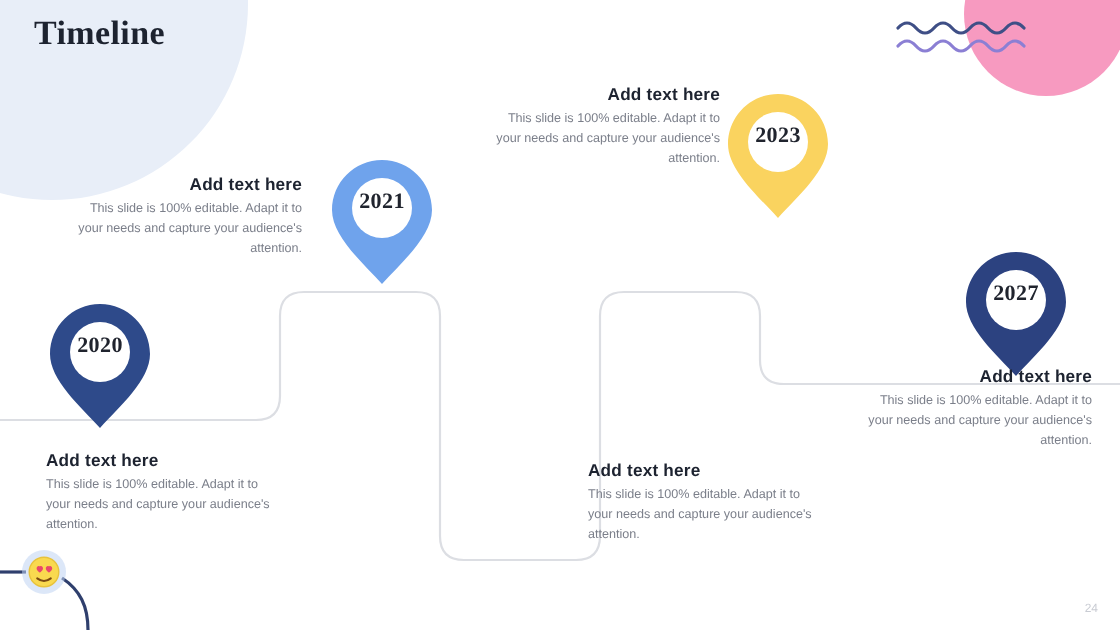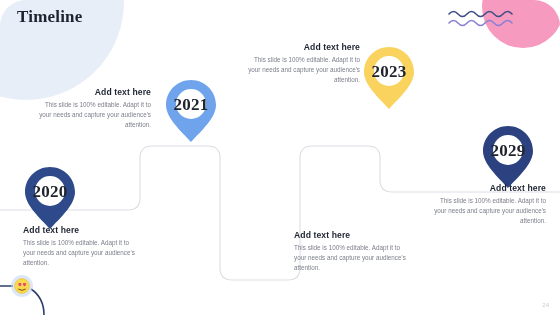--- a/index.html
+++ b/index.html
@@ -12,21 +12,20 @@
     background: #ffffff;
     font-family: "Liberation Sans", sans-serif;
     overflow: hidden;
   }
   .slide {
     position: relative;
     width: 560px;
     height: 315px;
     background: #ffffff;
     overflow: hidden;
-    border-radius: 26px;
   }
 
   
   .corner-blue {
     position: absolute;
     left: -72px;
     top: -96px;
     width: 196px;
     height: 196px;
     border-radius: 50%;
@@ -79,21 +78,21 @@
   }
   .pin svg { display: block; width: 54px; height: 66px; }
   .pin .year {
     position: absolute;
     left: 0;
     top: 17px;
     width: 54px;
     text-align: center;
     font-family: "Liberation Serif", serif;
     font-weight: bold;
-    font-size: 17px;
+    font-size: 11px;
     color: #20242e;
     letter-spacing: .2px;
   }
 
   
   .block {
     position: absolute;
     width: 118px;
   }
   .block .head {
@@ -162,21 +161,21 @@
              Q 300 280 300 268
              L 300 158
              Q 300 146 312 146
              L 368 146
              Q 380 146 380 158
              L 380 180
              Q 380 192 392 192
              L 570 192" fill="none" stroke="#dcdee3" stroke-width="1.1"></path>
   </svg>
 
-  <div class="pin" style="left:23px; top:165px;">
+  <div class="pin" style="left:23px; top:150px;">
     <svg viewBox="0 0 54 66">
       <path d="M27 2 C13.2 2 2 13.2 2 27 C2 40 17 53 27 64 C37 53 52 40 52 27 C52 13.2 40.8 2 27 2 Z" fill="#2e4a8a"></path>
       <circle cx="27" cy="26" r="15" fill="#ffffff"></circle>
     </svg>
     <div class="year">2020</div>
   </div>
   <div class="block align-left" style="left:23px; top:225px;">
     <p class="head">Add text here</p>
     <p class="body">This slide is 100% editable. Adapt it to your needs and capture your audience's attention.</p>
   </div>
@@ -208,21 +207,21 @@
   <div class="block align-right" style="left:242px; top:42px;">
     <p class="head">Add text here</p>
     <p class="body">This slide is 100% editable. Adapt it to your needs and capture your audience's attention.</p>
   </div>
 
   <div class="pin" style="left:481px; top:124px;">
     <svg viewBox="0 0 54 66">
       <path d="M27 2 C13.2 2 2 13.2 2 27 C2 40 17 53 27 64 C37 53 52 40 52 27 C52 13.2 40.8 2 27 2 Z" fill="#2c4280"></path>
       <circle cx="27" cy="26" r="15" fill="#ffffff"></circle>
     </svg>
-    <div class="year">2029</div>
+    <div class="year">2027</div>
   </div>
   <div class="block align-right" style="left:428px; top:183px;">
     <p class="head">Add text here</p>
     <p class="body">This slide is 100% editable. Adapt it to your needs and capture your audience's attention.</p>
   </div>
 
   <svg class="emoji-deco" viewBox="0 0 86 48">
     <path d="M0 19 L13 19" stroke="#2f3f6d" stroke-width="1.6" fill="none"></path>
     <path d="M31 22 C40 28 44 36 44 48" stroke="#2f3f6d" stroke-width="1.6" fill="none"></path>
     <circle cx="22" cy="19" r="11" fill="#bfd4f2" opacity="0.55"></circle>

